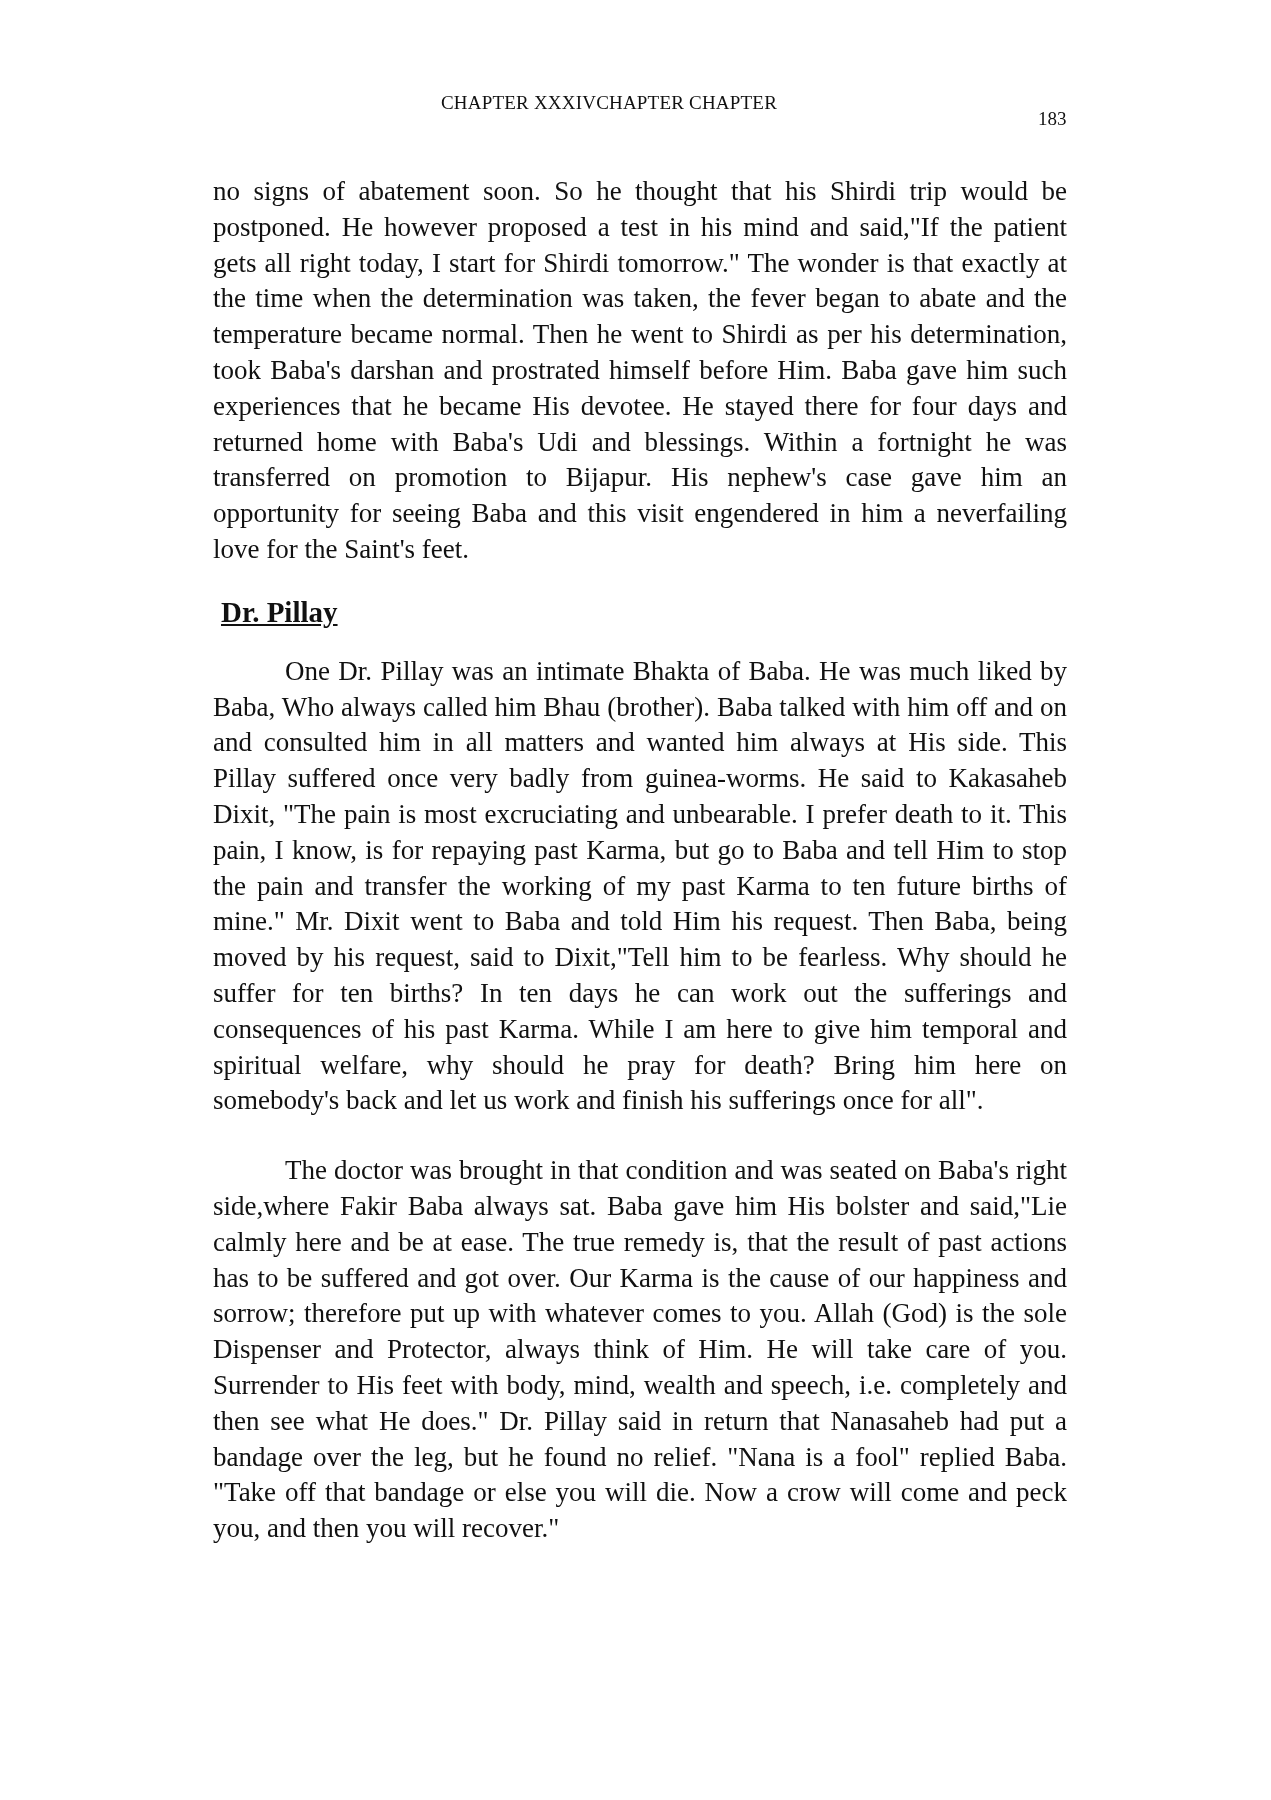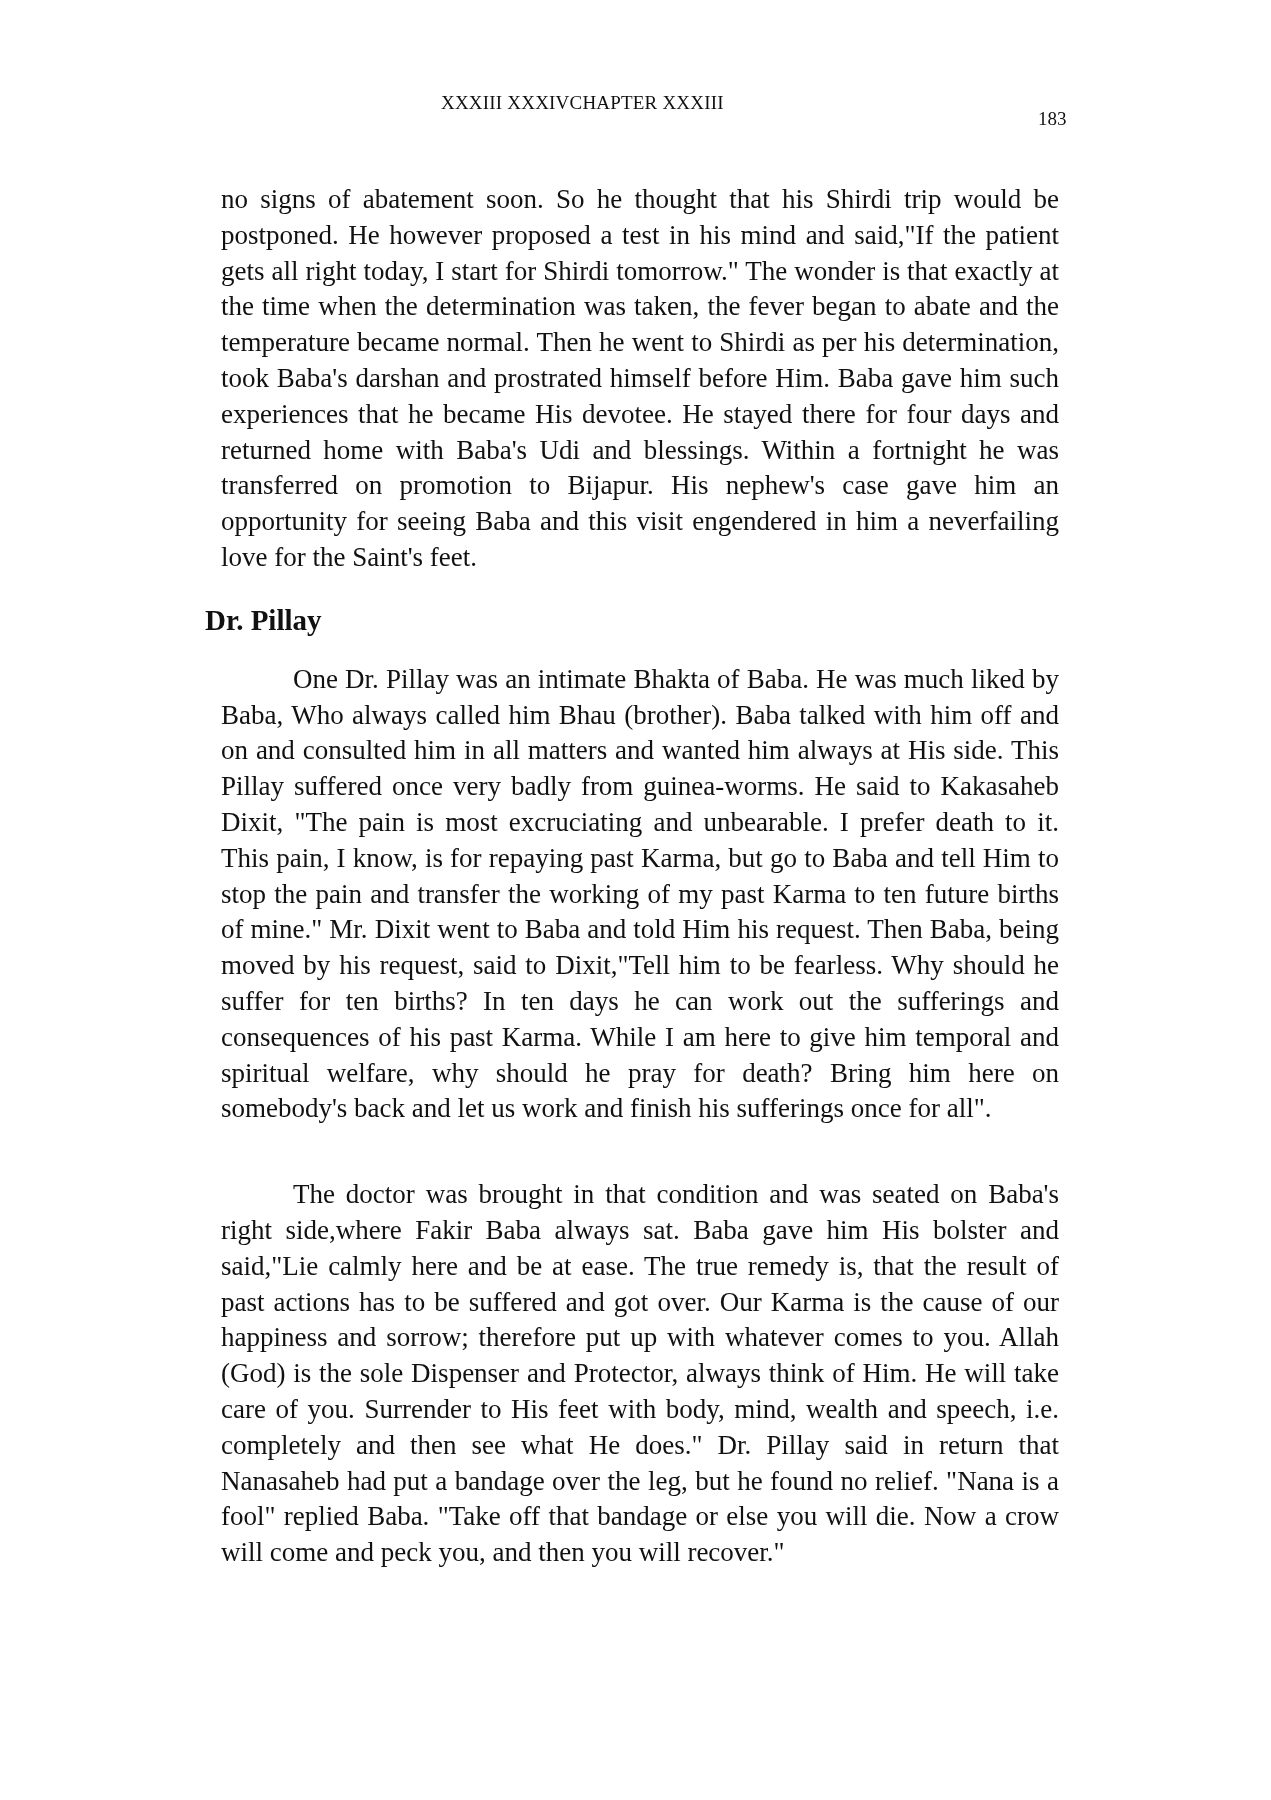--- a/index.html
+++ b/index.html
@@ -2,30 +2,30 @@
 <html><head>
   <meta charset="utf-8">
   <style>
     html, body { margin: 0; padding: 0; background: #ffffff; }
     body { width: 1271px; height: 1800px; position: relative; overflow: hidden;
            font-family: "Liberation Serif", "DejaVu Serif", serif; color: #111111; }
     .header { position: absolute; top: 92px; left: 0; width: 1271px; height: 30px; }
     .running-head { position: absolute; left: 441px; top: 0; font-size: 19px; letter-spacing: 0.2px; }
     .page-number { position: absolute; left: 1038px; top: 16px; font-size: 19px; }
     .body-text { position: absolute; left: 205px; top: 166px; width: 870px; }
-    .para { font-size: 27px; line-height: 35.8px; text-align: justify; margin: 16px; }
+    .para { font-size: 27px; line-height: 35.8px; text-align: justify; margin: 8px; }
     .para.indent { text-indent: 72px; }
-    .heading { font-size: 29px; font-weight: bold; margin: 26px 0 24px 0; line-height: 36px; }
+    .heading { font-size: 29px; font-weight: bold; margin: 26px 0 24px 16px; line-height: 36px; text-decoration: underline; }
     .gap { height: 18px; }
   </style>
 </head>
 <body>
 
 <div class="header">
-  <span class="running-head">XXXIII XXXIVCHAPTER XXXIII</span>
+  <span class="running-head">CHAPTER XXXIVCHAPTER CHAPTER</span>
   <span class="page-number">183</span>
 </div>
 
 <div class="body-text">
   <p class="para">no signs of abatement soon. So he thought that his Shirdi trip would be postponed. He however proposed a test in his mind and said,"If the patient gets all right today, I start for Shirdi tomorrow." The wonder is that exactly at the time when the determination was taken, the fever began to abate and the temperature became normal. Then he went to Shirdi as per his determination, took Baba's darshan and prostrated himself before Him. Baba gave him such experiences that he became His devotee. He stayed there for four days and returned home with Baba's Udi and blessings. Within a fortnight he was transferred on promotion to Bijapur. His nephew's case gave him an opportunity for seeing Baba and this visit engendered in him a neverfailing love for the Saint's feet.</p>
   <h2 class="heading">Dr. Pillay</h2>
   <p class="para indent">One Dr. Pillay was an intimate Bhakta of Baba. He was much liked by Baba, Who always called him Bhau (brother). Baba talked with him off and on and consulted him in all matters and wanted him always at His side. This Pillay suffered once very badly from guinea-worms. He said to Kakasaheb Dixit, "The pain is most excruciating and unbearable. I prefer death to it. This pain, I know, is for repaying past Karma, but go to Baba and tell Him to stop the pain and transfer the working of my past Karma to ten future births of mine." Mr. Dixit went to Baba and told Him his request. Then Baba, being moved by his request, said to Dixit,"Tell him to be fearless. Why should he suffer for ten births? In ten days he can work out the sufferings and consequences of his past Karma. While I am here to give him temporal and spiritual welfare, why should he pray for death? Bring him here on somebody's back and let us work and finish his sufferings once for all".</p>
   <div class="gap"></div>
   <p class="para indent">The doctor was brought in that condition and was seated on Baba's right side,where Fakir Baba always sat. Baba gave him His bolster and said,"Lie calmly here and be at ease. The true remedy is, that the result of past actions has to be suffered and got over. Our Karma is the cause of our happiness and sorrow; therefore put up with whatever comes to you. Allah (God) is the sole Dispenser and Protector, always think of Him. He will take care of you. Surrender to His feet with body, mind, wealth and speech, i.e. completely and then see what He does." Dr. Pillay said in return that Nanasaheb had put a bandage over the leg, but he found no relief. "Nana is a fool" replied Baba. "Take off that bandage or else you will die. Now a crow will come and peck you, and then you will recover."</p>
 </div>

